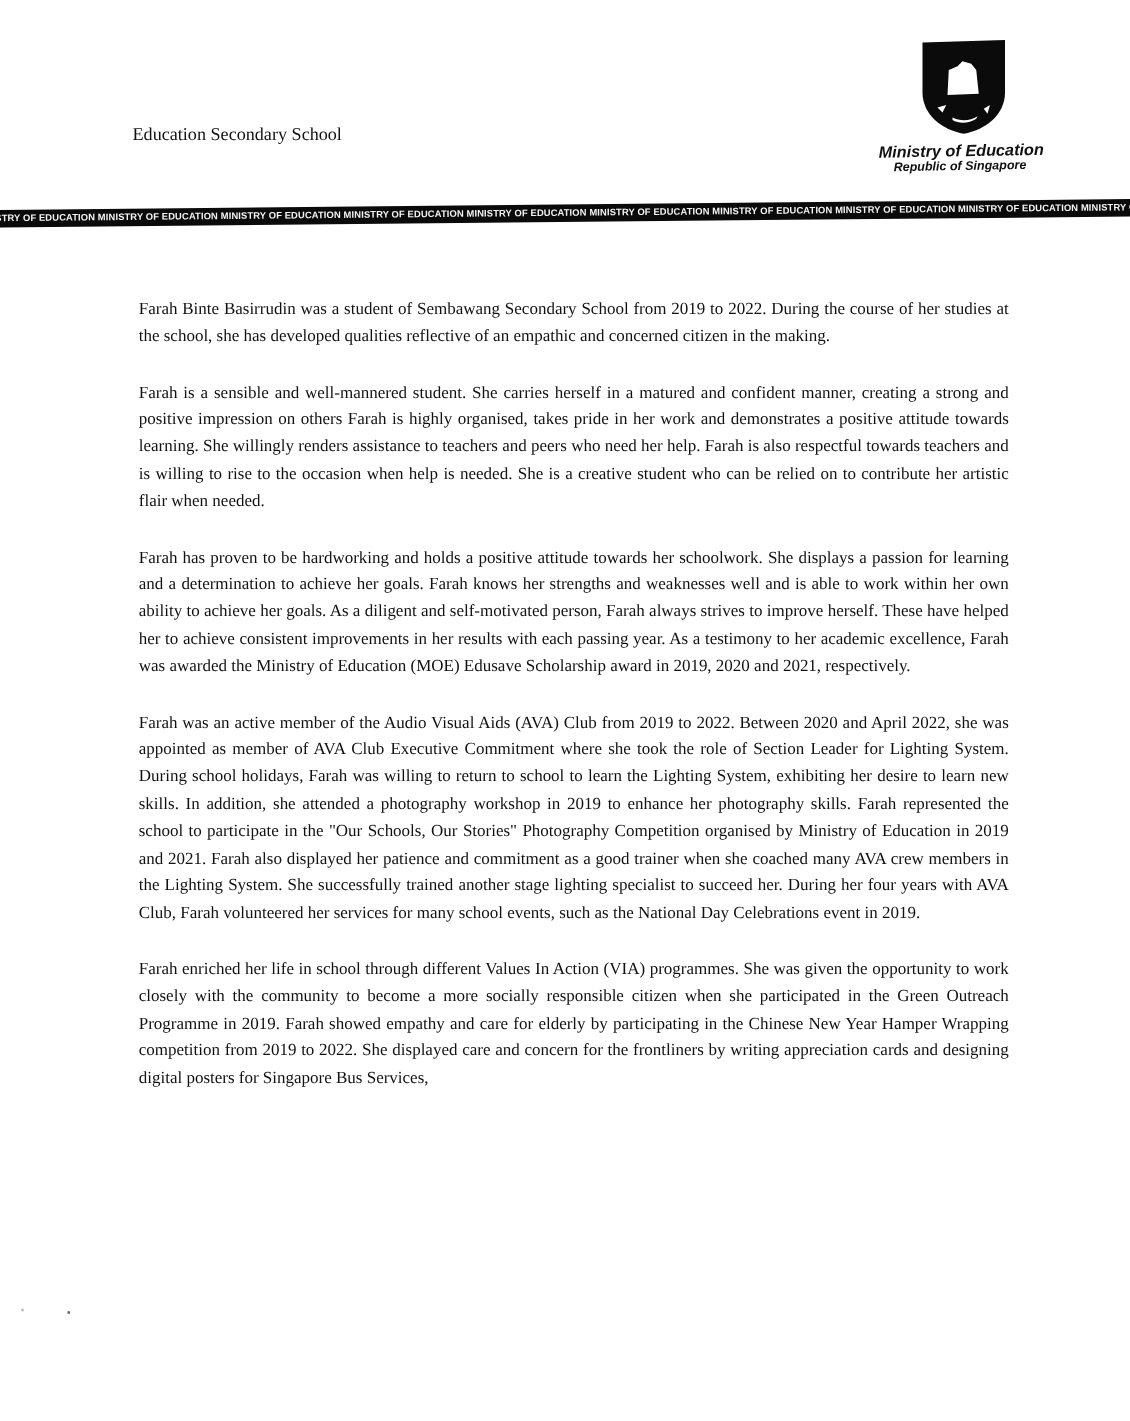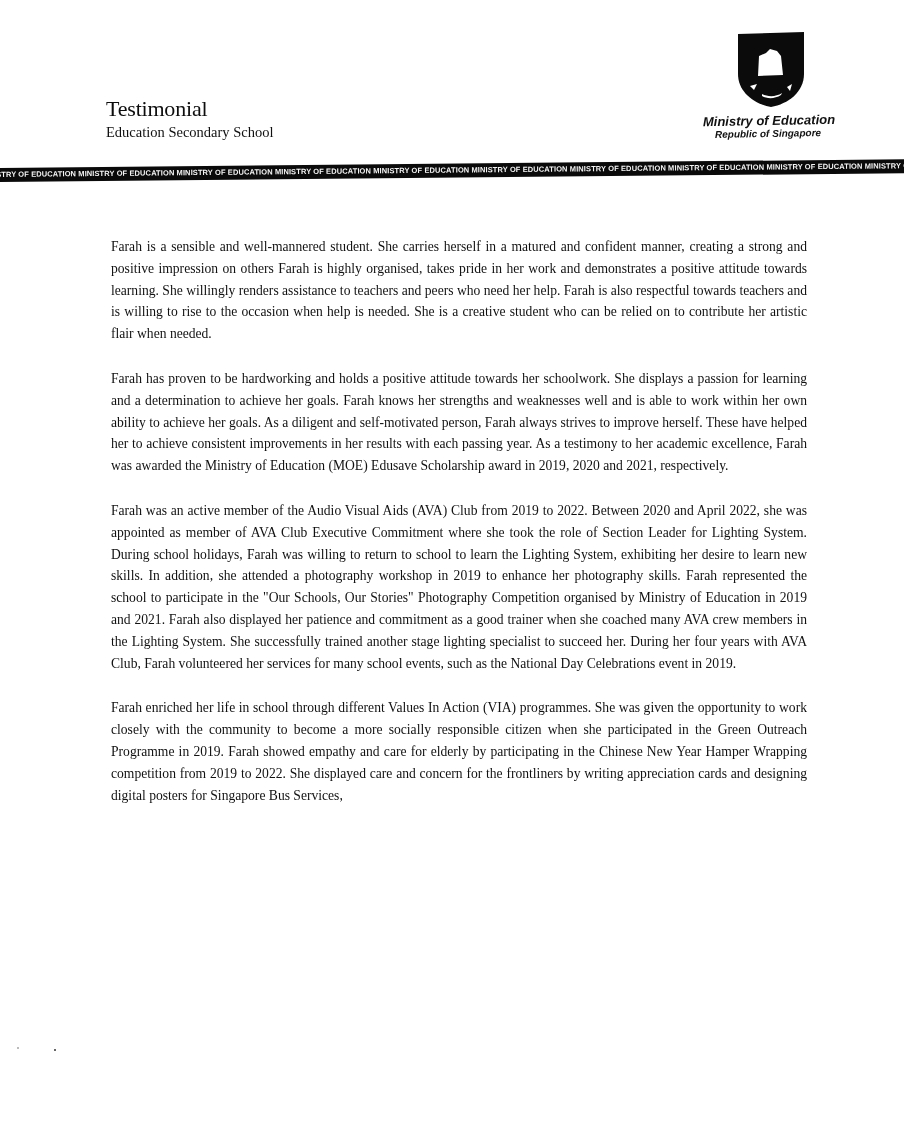--- a/index.html
+++ b/index.html
@@ -104,39 +104,39 @@
     position: absolute;
     width: 2px;
     height: 2px;
     background: #bbb;
   }
 </style>
 </head>
 <body>
 
 <div class="header-left">
-  <h1 class="doc-title">Testimonial</h1>
   <div class="school-name">Education Secondary School</div>
 </div>
 
 <div class="header-right">
   <svg class="crest" viewBox="0 0 70 78">
     <path d="M2 4 L68 2 L68 44 C68 62 52 74 35 77 C18 74 2 62 2 44 Z" fill="#0b0b0b"></path>
     <path d="M23 26 L30 23 L34 19 L41 21 L45 26 L47 45 L22 46 Z" fill="#ffffff"></path>
     <path d="M14 56 L21 54 L18 60 Z" fill="#ffffff"></path>
     <path d="M56 54 L51 57 L54 61 Z" fill="#ffffff"></path>
     <path d="M26 64 C32 67 40 67 46 63 L45 65 C39 69 31 69 26 66 Z" fill="#ffffff"></path>
   </svg>
   <div class="ministry-name">Ministry of Education</div>
   <div class="ministry-sub">Republic of Singapore</div>
 </div>
 
 <div class="banner">ISTRY OF EDUCATION MINISTRY OF EDUCATION MINISTRY OF EDUCATION MINISTRY OF EDUCATION MINISTRY OF EDUCATION MINISTRY OF EDUCATION MINISTRY OF EDUCATION MINISTRY OF EDUCATION MINISTRY OF EDUCATION MINISTRY OF EDUCA</div>
 
 <div class="body-text">
+  <p class="para">Farah Binte Basirrudin was a student of Sembawang Secondary School from 2019 to 2022. During the course of her studies at the school, she has developed qualities reflective of an empathic and concerned citizen in the making.</p>
   <p class="para">Farah is a sensible and well-mannered student. She carries herself in a matured and confident manner, creating a strong and positive impression on others Farah is highly organised, takes pride in her work and demonstrates a positive attitude towards learning. She willingly renders assistance to teachers and peers who need her help. Farah is also respectful towards teachers and is willing to rise to the occasion when help is needed. She is a creative student who can be relied on to contribute her artistic flair when needed.</p>
   <p class="para">Farah has proven to be hardworking and holds a positive attitude towards her schoolwork. She displays a passion for learning and a determination to achieve her goals. Farah knows her strengths and weaknesses well and is able to work within her own ability to achieve her goals. As a diligent and self-motivated person, Farah always strives to improve herself. These have helped her to achieve consistent improvements in her results with each passing year. As a testimony to her academic excellence, Farah was awarded the Ministry of Education (MOE) Edusave Scholarship award in 2019, 2020 and 2021, respectively.</p>
   <p class="para">Farah was an active member of the Audio Visual Aids (AVA) Club from 2019 to 2022. Between 2020 and April 2022, she was appointed as member of AVA Club Executive Commitment where she took the role of Section Leader for Lighting System. During school holidays, Farah was willing to return to school to learn the Lighting System, exhibiting her desire to learn new skills. In addition, she attended a photography workshop in 2019 to enhance her photography skills. Farah represented the school to participate in the "Our Schools, Our Stories" Photography Competition organised by Ministry of Education in 2019 and 2021. Farah also displayed her patience and commitment as a good trainer when she coached many AVA crew members in the Lighting System. She successfully trained another stage lighting specialist to succeed her. During her four years with AVA Club, Farah volunteered her services for many school events, such as the National Day Celebrations event in 2019.</p>
   <p class="para">Farah enriched her life in school through different Values In Action (VIA) programmes. She was given the opportunity to work closely with the community to become a more socially responsible citizen when she participated in the Green Outreach Programme in 2019. Farah showed empathy and care for elderly by participating in the Chinese New Year Hamper Wrapping competition from 2019 to 2022. She displayed care and concern for the frontliners by writing appreciation cards and designing digital posters for Singapore Bus Services,</p>
 </div>
 
 <div class="scan-mark" style="left:17px; top:1047px;"></div>
 <div class="scan-mark" style="left:54px; top:1049px; background:#666;"></div>
 
 </body></html>

